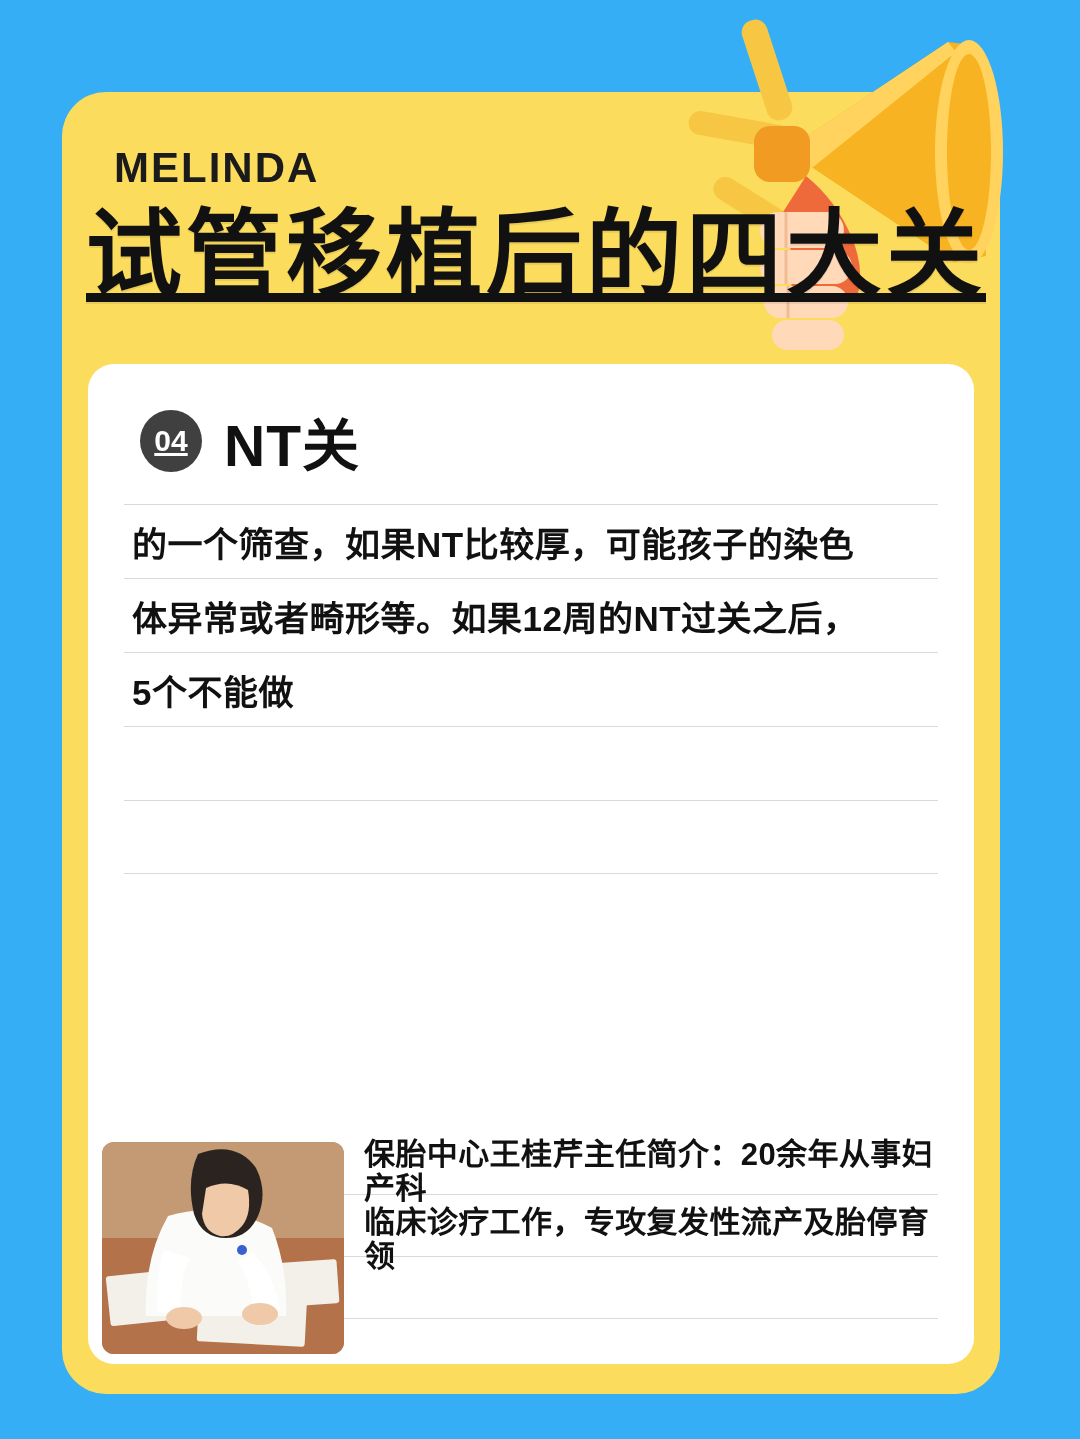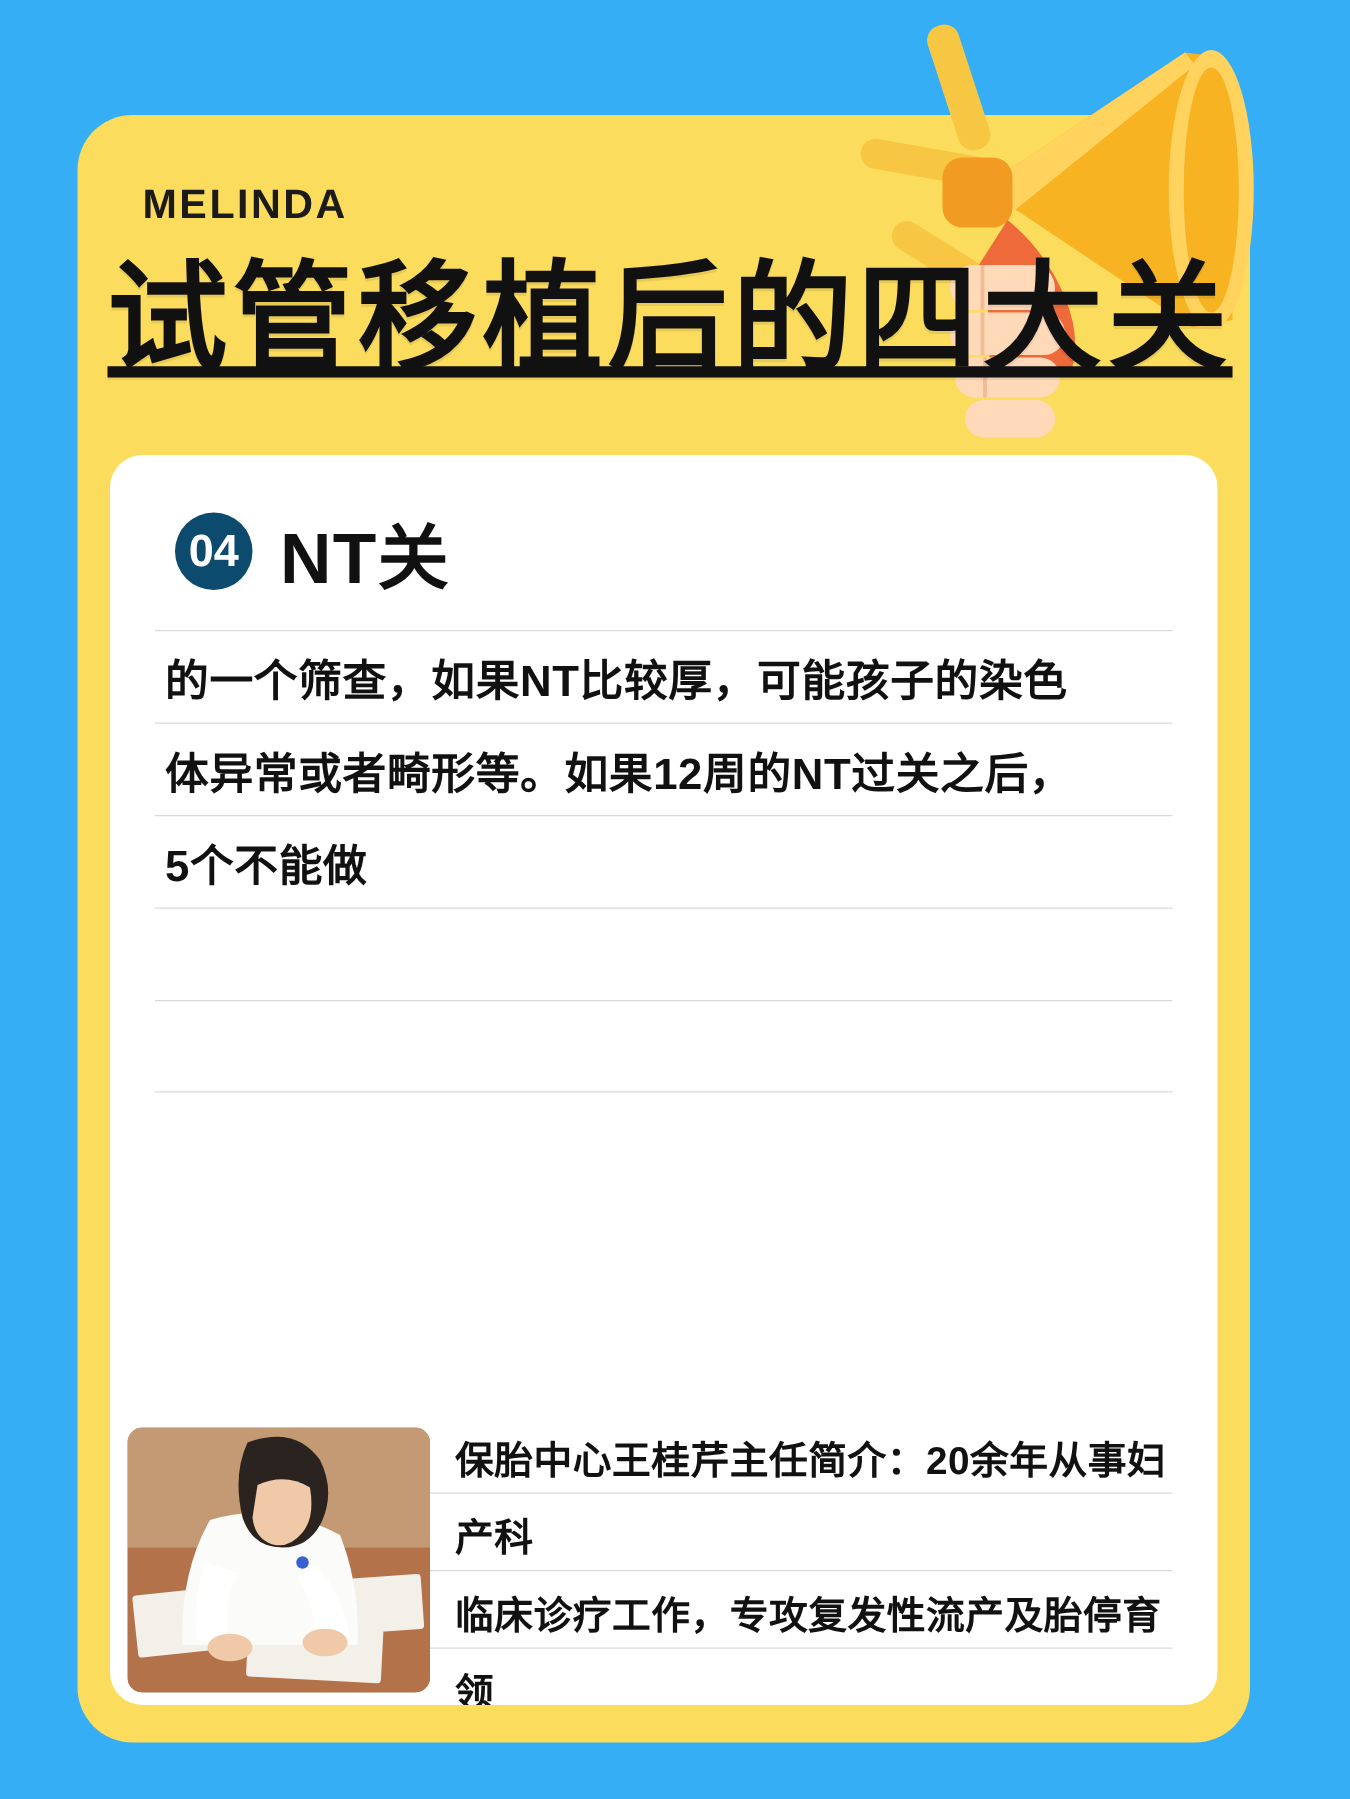--- a/index.html
+++ b/index.html
@@ -24,21 +24,21 @@
     height: 1302px;
     background: #fbdc5d;
     border-radius: 44px;
     box-sizing: border-box;
   }
 
   .brand {
     position: absolute;
     left: 52px;
     top: 52px;
-    font-size: 33px;
+    font-size: 42px;
     font-weight: 700;
     letter-spacing: 2px;
     color: #1b1b1b;
   }
 
   .headline {
     position: absolute;
     left: 24px;
     top: 110px;
     width: 890px;
@@ -79,28 +79,29 @@
   .sec-head {
     display: flex;
     align-items: center;
     gap: 22px;
     padding: 36px 0 0 52px;
   }
   .badge {
     width: 62px;
     height: 62px;
     border-radius: 50%;
-    background: #0c4a6e;
+    background: #404040;
     color: #ffffff;
-    font-size: 36px;
+    font-size: 30px;
     font-weight: 700;
     display: flex;
     align-items: center;
     justify-content: center;
     flex: 0 0 auto;
+    text-decoration: underline;
   }
   .sec-title {
     font-size: 57px;
     font-weight: 700;
     color: #111111;
     letter-spacing: 1px;
   }
 
   .lines {
     margin: 22px 36px 0 36px;
@@ -139,21 +140,21 @@
     overflow: hidden;
     background: #b98d6a;
   }
   .bio-text {
     position: absolute;
     left: 276px;
     top: 6px;
     width: 588px;
     font-size: 31px;
     font-weight: 700;
-    line-height: 62px;
+    line-height: 34px;
     color: #111111;
     letter-spacing: 0.4px;
   }
   .bio-rules {
     position: absolute;
     left: 36px;
     right: 36px;
     top: 0;
     bottom: 0;
     pointer-events: none;

